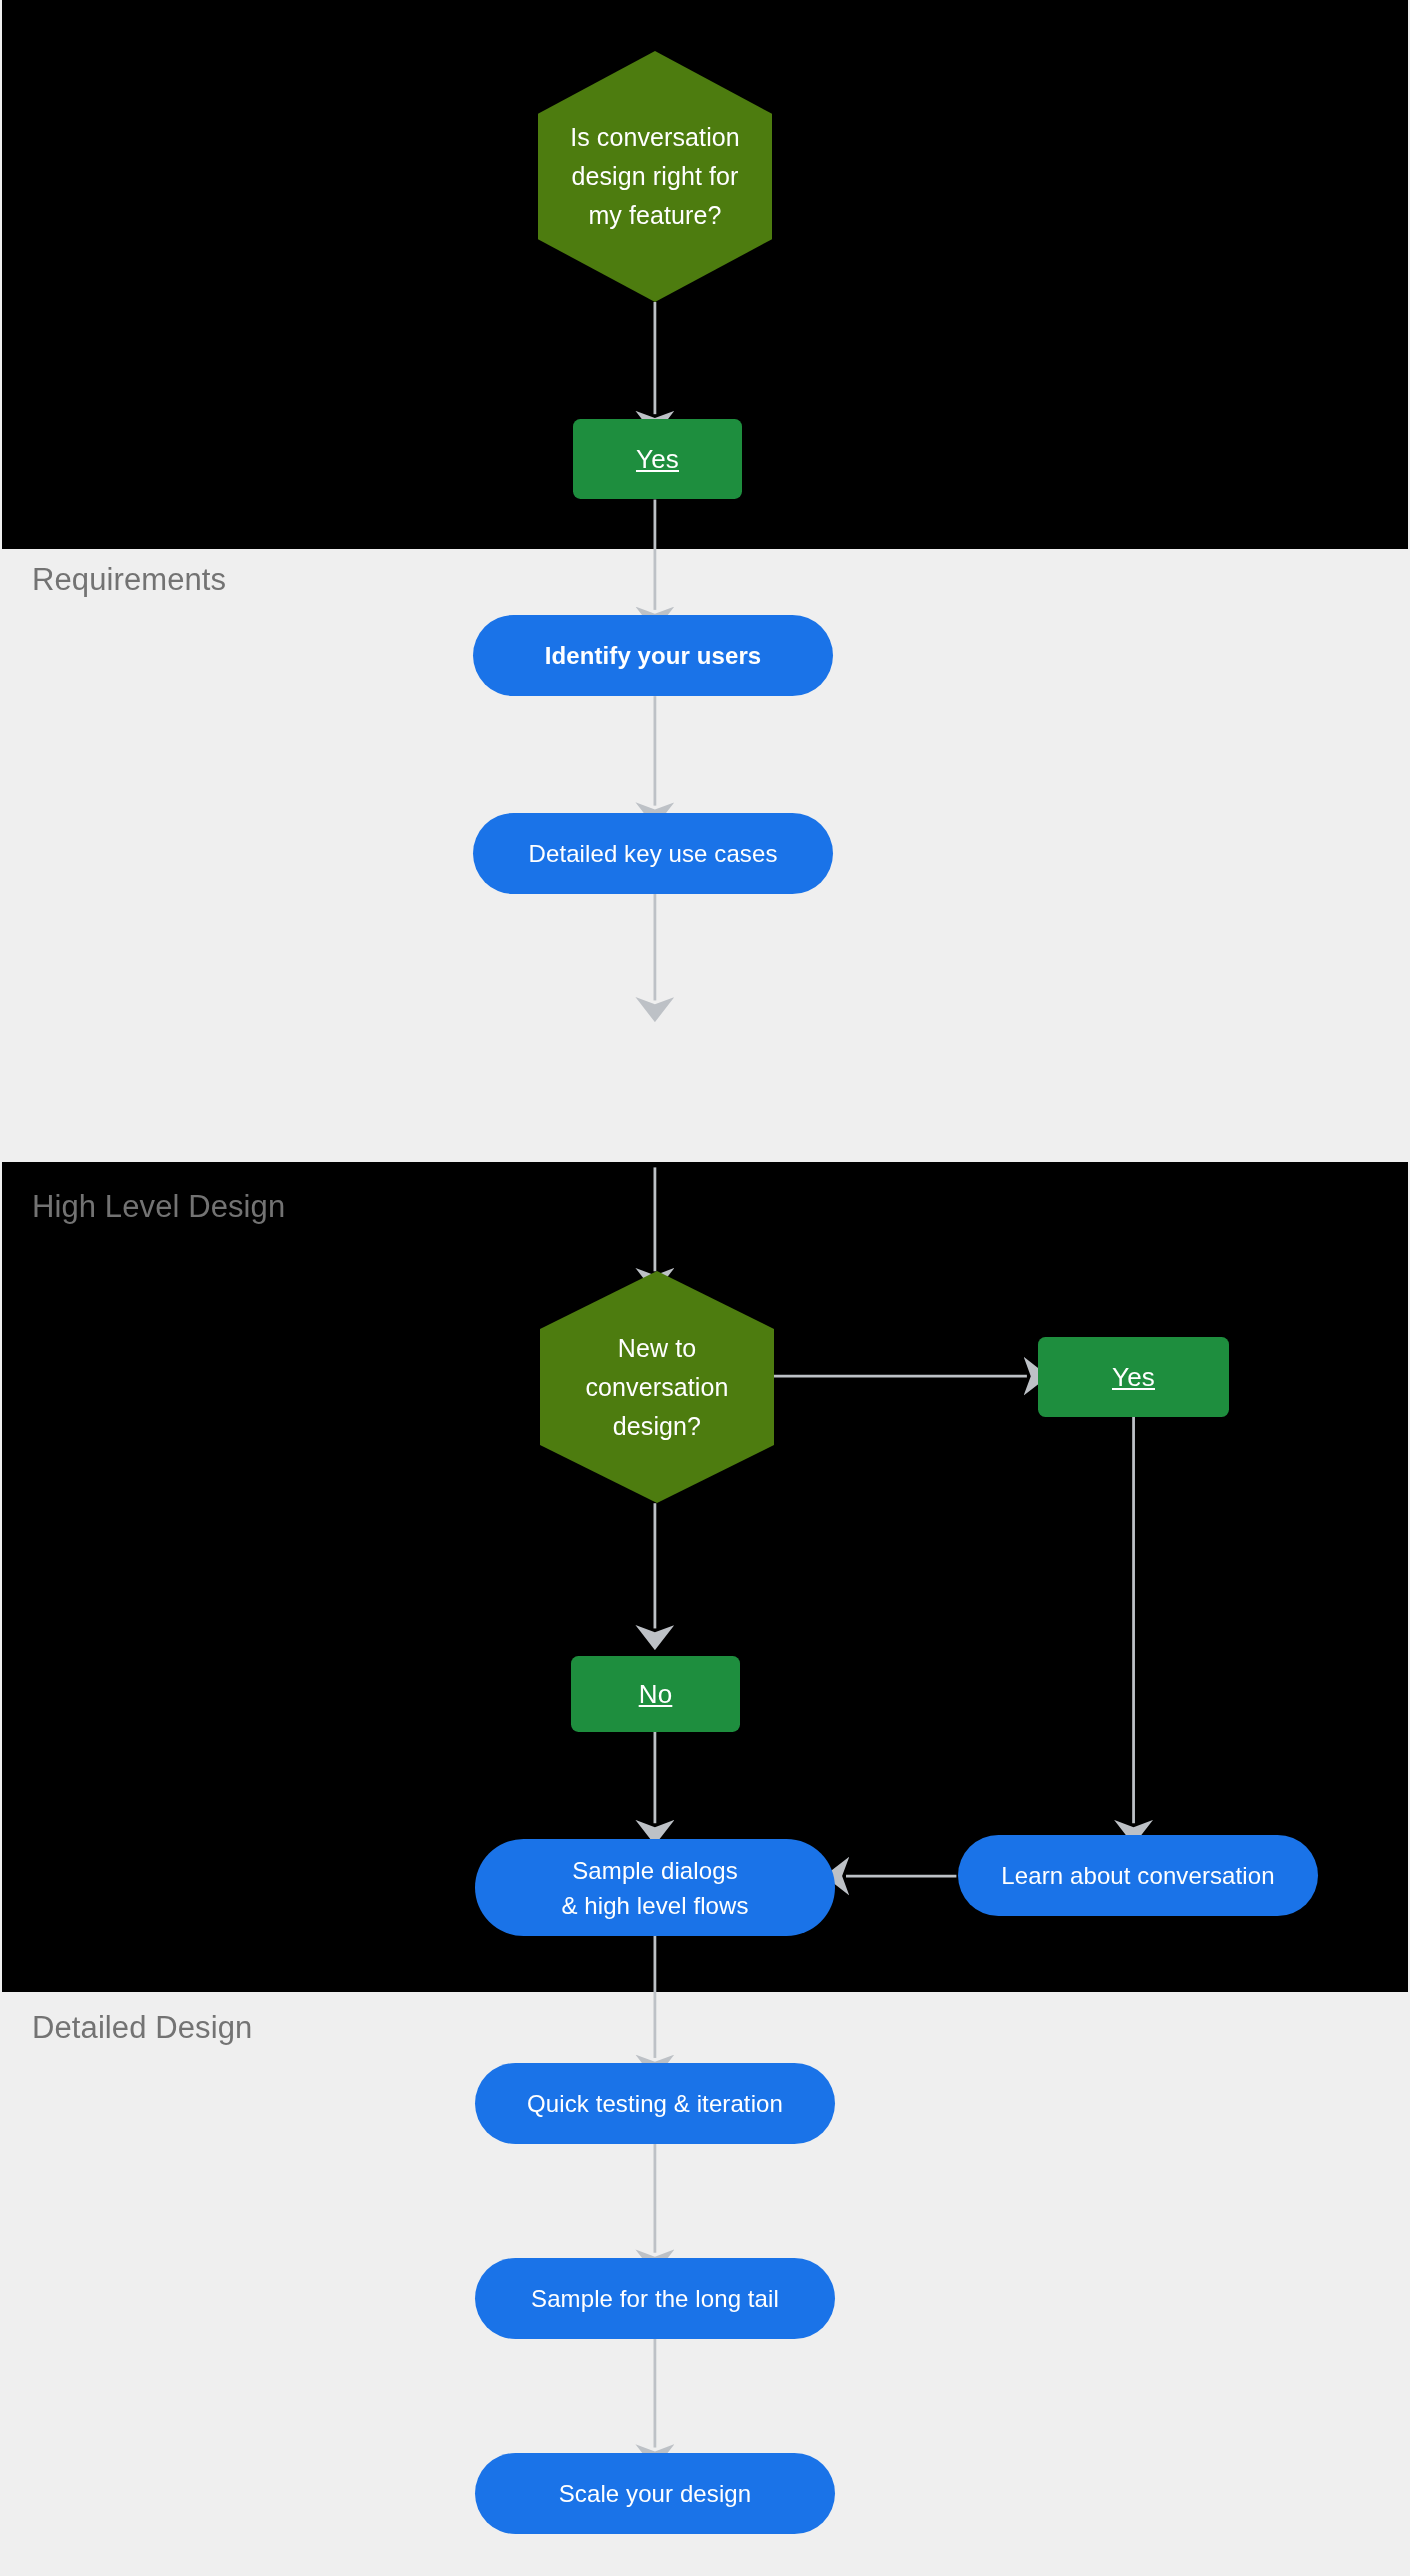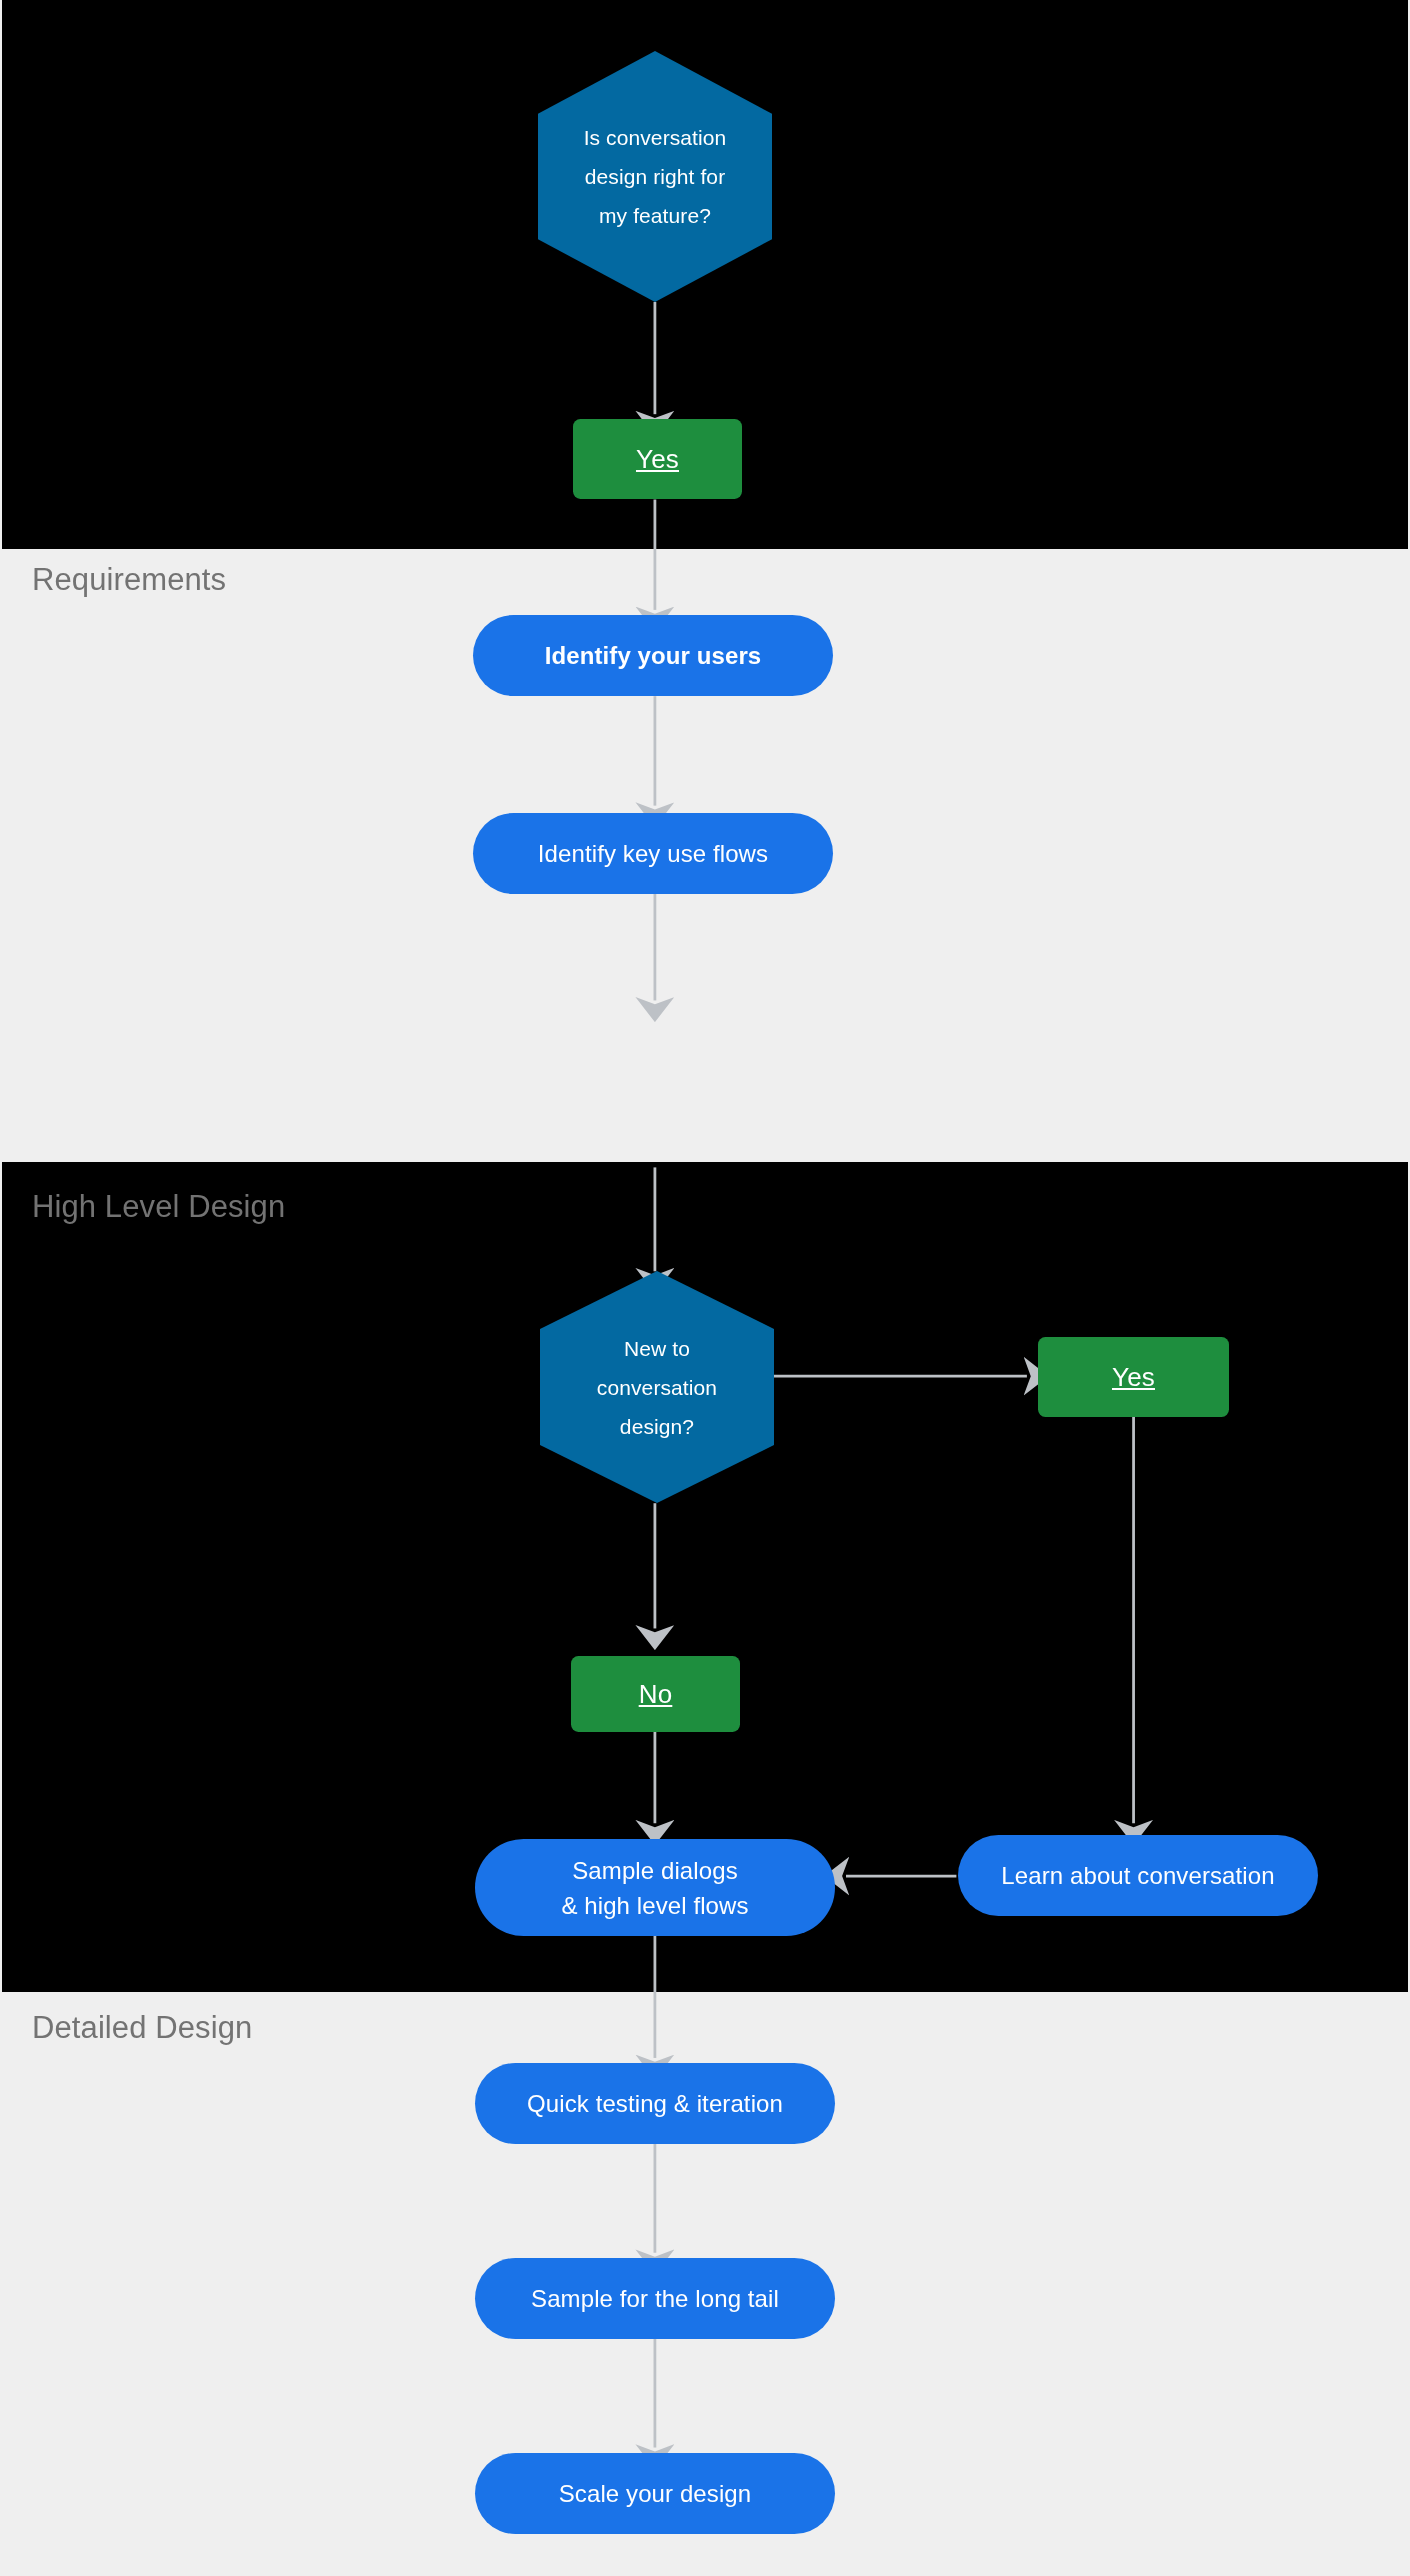--- a/index.html
+++ b/index.html
@@ -82,23 +82,23 @@
     background: #1e8e3e;
     border-radius: 7.4px;
     font-size: 26px;
     line-height: 32px;
     letter-spacing: 0.2px;
     text-decoration: underline;
   }
 
   
   .hexagon {
-    background: #0369a1;
+    background: #4d7c0f;
     clip-path: polygon(50% 0%, 100% 25%, 100% 75%, 50% 100%, 0% 75%, 0% 25%);
-    font-size: 21px;
+    font-size: 25px;
     line-height: 39px;
     letter-spacing: 0.1px;
     padding: 0 16px;
   }
 </style>
 </head>
 <body>
 
 <div id="canvas">
 
@@ -157,21 +157,21 @@
 
   <div class="node rect-green" style="left:573px; top:419px; width:169px; height:80px;">
     <span class="node-label">Yes</span>
   </div>
 
   <div class="node pill" style="left:473px; top:615px; width:360px; height:81px;font-weight:bold;">
     <span class="node-label">Identify your users</span>
   </div>
 
   <div class="node pill" style="left:473px; top:813px; width:360px; height:81px;">
-    <span class="node-label">Identify key use flows</span>
+    <span class="node-label">Detailed key use cases</span>
   </div>
 
 
   <div class="node hexagon" style="left:540px; top:1271px; width:234px; height:232px;">
     <span class="node-label">New to
 conversation
 design?</span>
   </div>
 
   <div class="node rect-green" style="left:1038px; top:1337px; width:191px; height:80px;">

